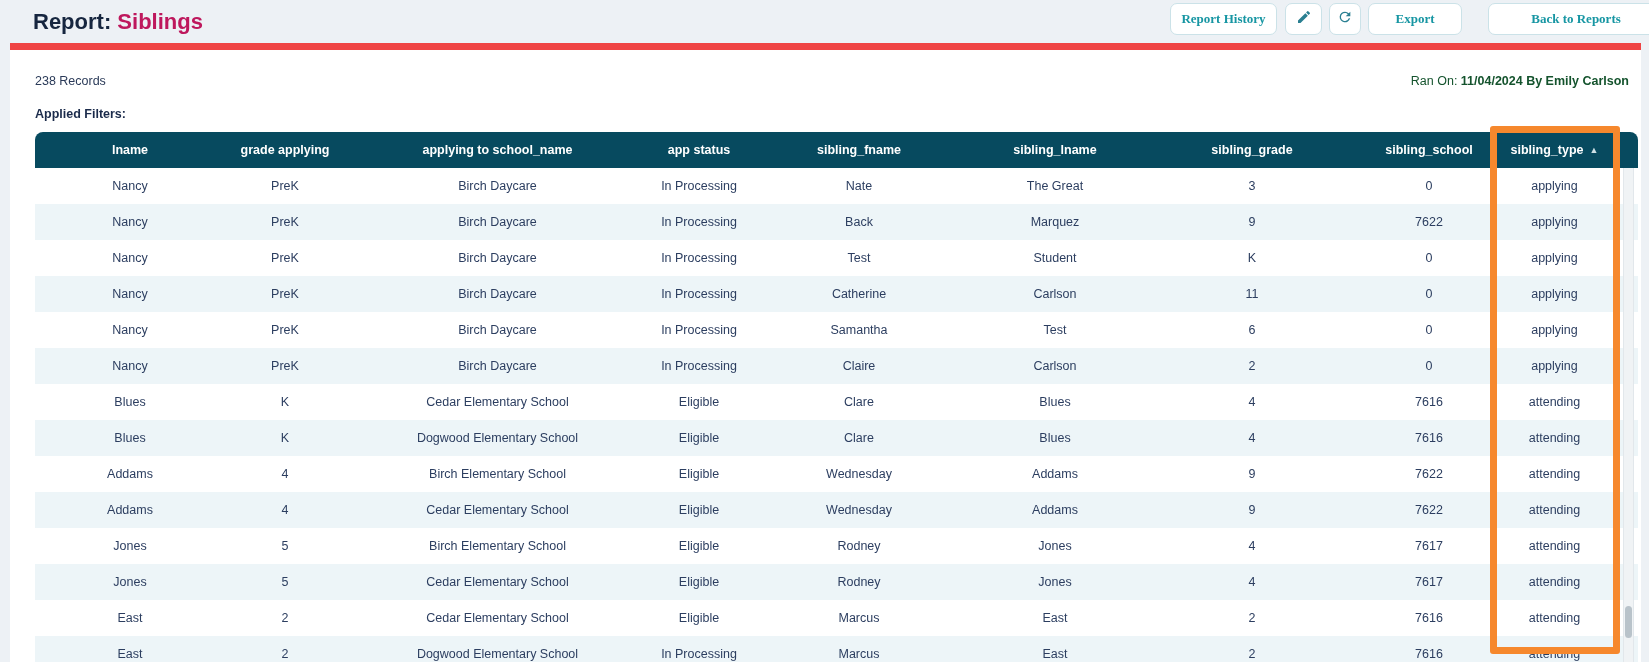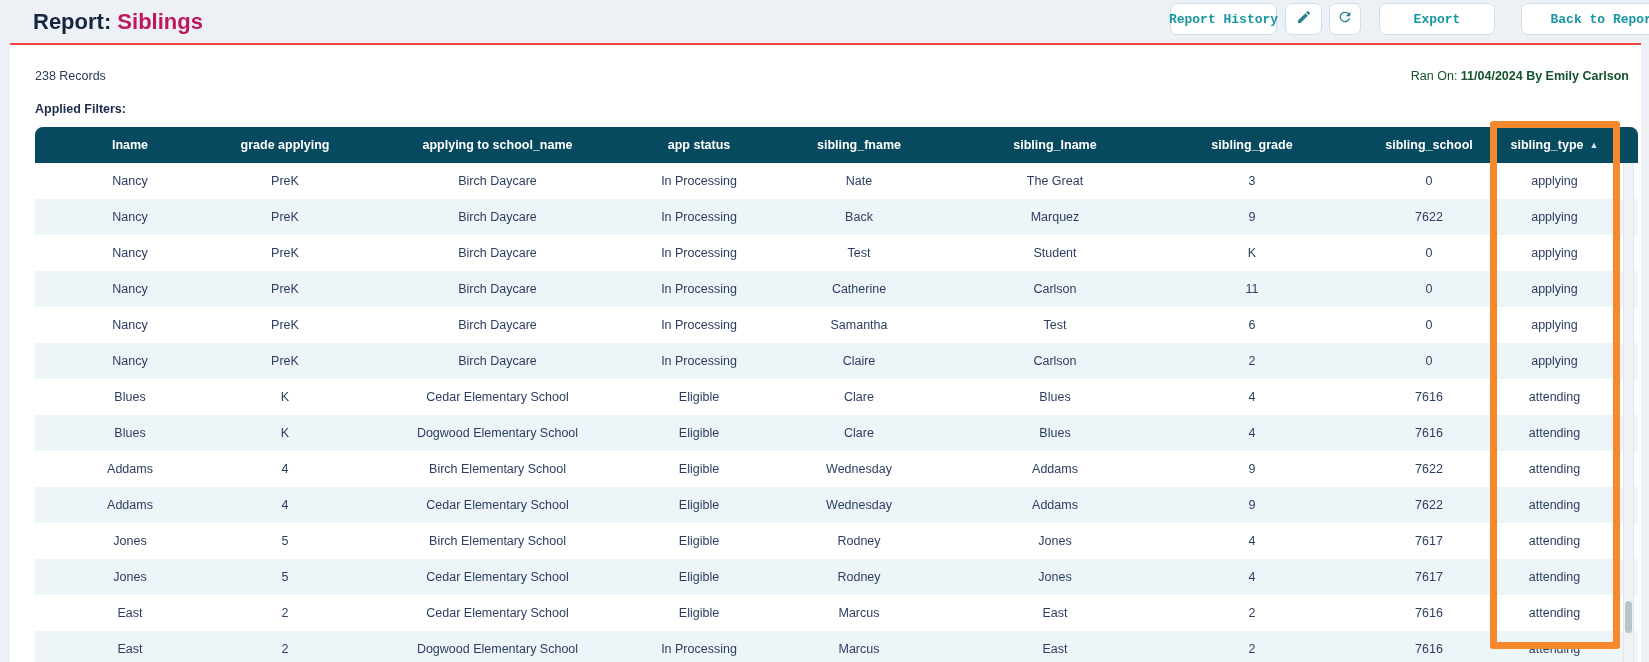--- a/index.html
+++ b/index.html
@@ -12,34 +12,34 @@
   }
 
   
   .topbar { position:absolute; left:0; top:0; width:1649px; height:43px; background:#edf1f5; }
   .page-title { position:absolute; left:33px; top:9px; font-size:22px; font-weight:600; color:#16263f; white-space:nowrap; }
   .page-title .title-name { color:#be185d; font-weight:600; }
 
   .toolbar { position:absolute; left:1170px; top:3px; display:flex; align-items:flex-start; }
   .btn {
     height:32px; background:#ffffff; border:1px solid #cbe2e8; border-radius:7px;
-    color:#1796a3; font-weight:bold; font-size:13px; font-family:Liberation Mono, monospace;
+    color:#1796a3; font-weight:bold; font-size:13px; font-family:Liberation Serif, serif;
     display:flex; align-items:center; justify-content:center; cursor:pointer; white-space:nowrap;
   }
   .btn-report-history { width:107px; }
   .btn-icon { width:37px; margin-left:8px; }
   .btn-icon svg { width:16px; height:16px; fill:#2a7f91; }
   .btn-refresh { width:32px; margin-left:7px; }
-  .btn-export { width:116px; margin-left:18px; }
+  .btn-export { width:94px; margin-left:7px; }
   .btn-back { width:176px; margin-left:26px; }
 
   
   .card {
     position:absolute; left:10px; top:43px; width:1631px; height:619px;
-    background:#ffffff; border-top:2px solid #ef4444;
+    background:#ffffff; border-top:7px solid #ef4444;
   }
   .meta-row { position:absolute; left:25px; right:12px; top:24px; height:18px; font-size:12.5px; }
   .records-count { position:absolute; left:0; top:0; color:#2a3a58; }
   .ran-on { position:absolute; right:0; top:0; color:#14532d; white-space:nowrap; }
   .ran-on b { font-weight:bold; }
 
   .filters-row { position:absolute; left:25px; top:52px; height:24px; display:flex; align-items:center; font-size:12.5px; }
   .filters-label { font-weight:bold; color:#1b2b4b; margin-right:10px; }
   .filter-chip {
     background:#d9e2ea; color:#243a55; border-radius:12px;

